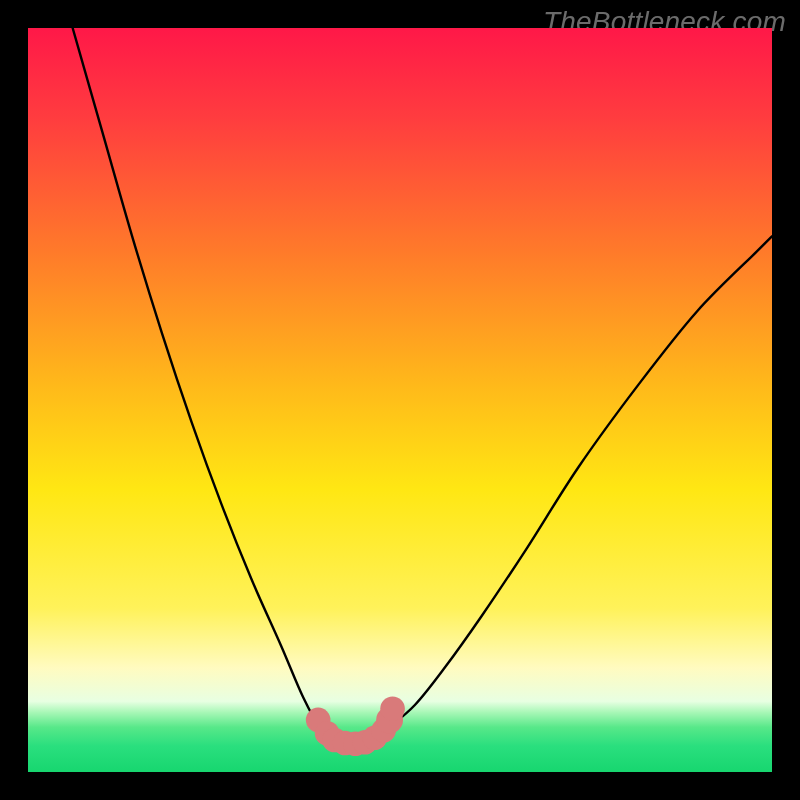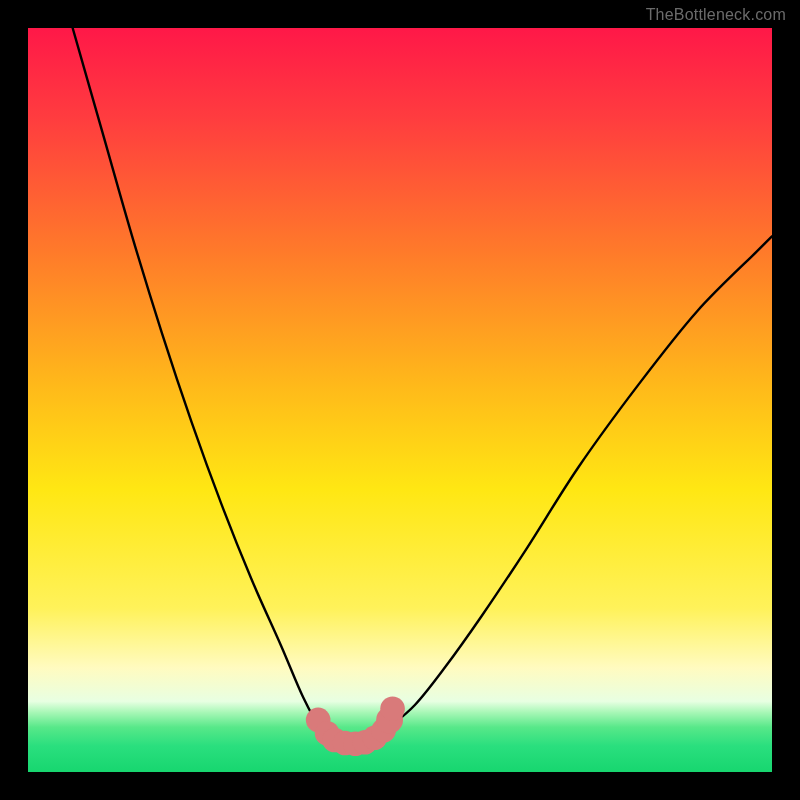--- a/index.html
+++ b/index.html
@@ -16,23 +16,24 @@
     top: 0; left: 0;
     width: 800px;
     height: 800px;
     background: #000;
   }
   .watermark {
     position: absolute;
     top: 6px;
     right: 14px;
     color: #6b6b6b;
-    font-size: 16px;
+    font-size: 28px;
     font-weight: 500;
     letter-spacing: 0.2px;
+    font-style: italic;
   }
   svg {
     position: absolute;
     top: 28px;
     left: 28px;
   }
 </style>
 </head>
 <body>
 

